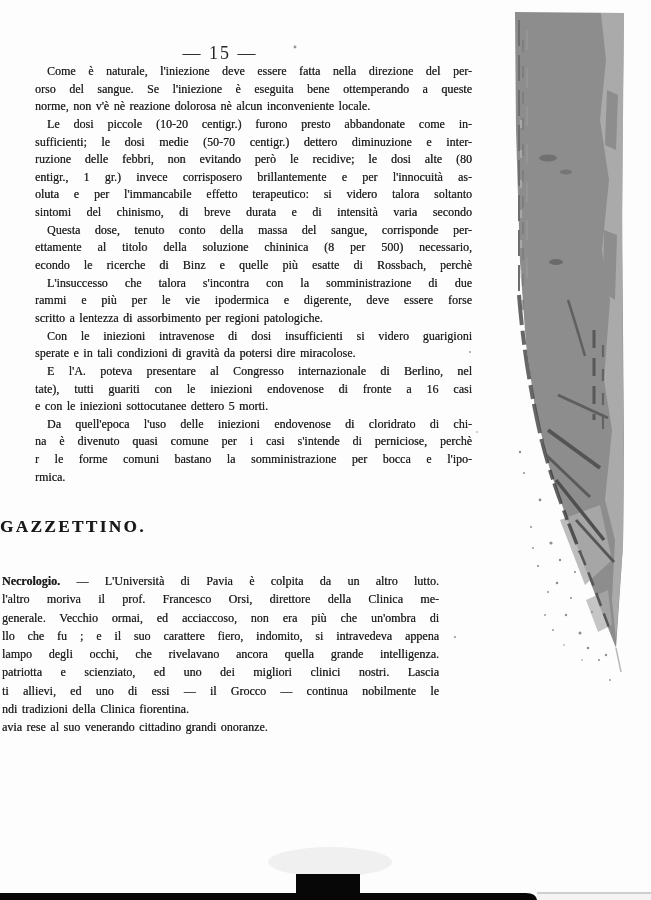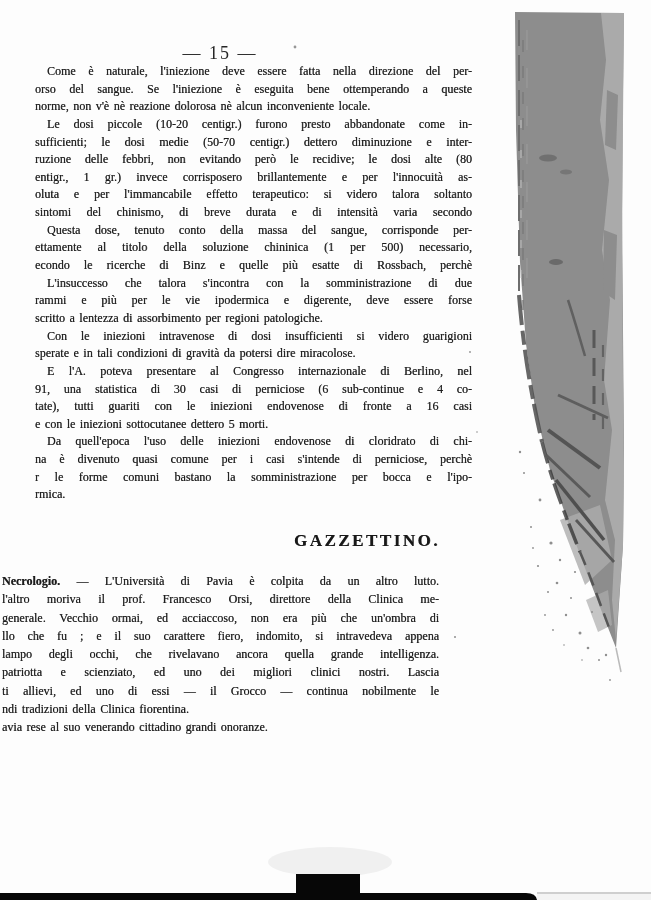--- a/index.html
+++ b/index.html
@@ -29,21 +29,21 @@
     height:17.65px;line-height:17.65px;font-size:12px;overflow:hidden;
     color:var(--ink);text-shadow:0.3px 0 0 rgba(20,20,20,0.65);
     word-spacing:1.5px;
   }
   .nline{height:18.3px;line-height:18.3px;}
   .just{text-align:justify;text-align-last:justify;}
   .left{text-align:right;text-align-last:left;}
   .ind{text-indent:12px;}
   .lead{font-weight:bold;}
   #heading{
-    position:absolute;left:0;top:531px;width:440px;text-align:right;
+    position:absolute;left:0;top:517px;width:440px;text-align:left;
     font-size:17px;font-weight:bold;letter-spacing:2.5px;color:#181818;
     text-shadow:0.4px 0 0 rgba(0,0,0,0.6);
   }
   #artifacts{position:absolute;left:0;top:0;}
 </style>
 </head>
 <body>
 
 <div id="page-number">— 15 —</div>
 
@@ -51,29 +51,28 @@
     <div class="line just ind">Come è naturale, l'iniezione deve essere fatta nella direzione del per-</div>
     <div class="line just">orso del sangue. Se l'iniezione è eseguita bene ottemperando a queste</div>
     <div class="line left">norme, non v'è nè reazione dolorosa nè alcun inconveniente locale.</div>
     <div class="line just ind">Le dosi piccole (10-20 centigr.) furono presto abbandonate come in-</div>
     <div class="line just">sufficienti; le dosi medie (50-70 centigr.) dettero diminuzione e inter-</div>
     <div class="line just">ruzione delle febbri, non evitando però le recidive; le dosi alte (80</div>
     <div class="line just">entigr., 1 gr.) invece corrisposero brillantemente e per l'innocuità as-</div>
     <div class="line just">oluta e per l'immancabile effetto terapeutico: si videro talora soltanto</div>
     <div class="line just">sintomi del chinismo, di breve durata e di intensità varia secondo</div>
     <div class="line just ind">Questa dose, tenuto conto della massa del sangue, corrisponde per-</div>
-    <div class="line just">ettamente al titolo della soluzione chininica (1 per 500) necessario,</div>
+    <div class="line just">ettamente al titolo della soluzione chininica (8 per 500) necessario,</div>
     <div class="line just">econdo le ricerche di Binz e quelle più esatte di Rossbach, perchè</div>
     <div class="line just ind">L'insuccesso che talora s'incontra con la somministrazione di due</div>
     <div class="line just">rammi e più per le vie ipodermica e digerente, deve essere forse</div>
     <div class="line left">scritto a lentezza di assorbimento per regioni patologiche.</div>
     <div class="line just ind">Con le iniezioni intravenose di dosi insufficienti si videro guarigioni</div>
     <div class="line left">sperate e in tali condizioni di gravità da potersi dire miracolose.</div>
     <div class="line just ind">E l'A. poteva presentare al Congresso internazionale di Berlino, nel</div>
-    <div class="line just">91, una statistica di 30 casi di perniciose (6 sub-continue e 4 co-</div>
     <div class="line just">tate), tutti guariti con le iniezioni endovenose di fronte a 16 casi</div>
     <div class="line left">e con le iniezioni sottocutanee dettero 5 morti.</div>
     <div class="line just ind">Da quell'epoca l'uso delle iniezioni endovenose di cloridrato di chi-</div>
     <div class="line just">na è divenuto quasi comune per i casi s'intende di perniciose, perchè</div>
     <div class="line just">r le forme comuni bastano la somministrazione per bocca e l'ipo-</div>
     <div class="line left">rmica.</div>
   </div>
 
 <div id="heading">GAZZETTINO.</div>
 

